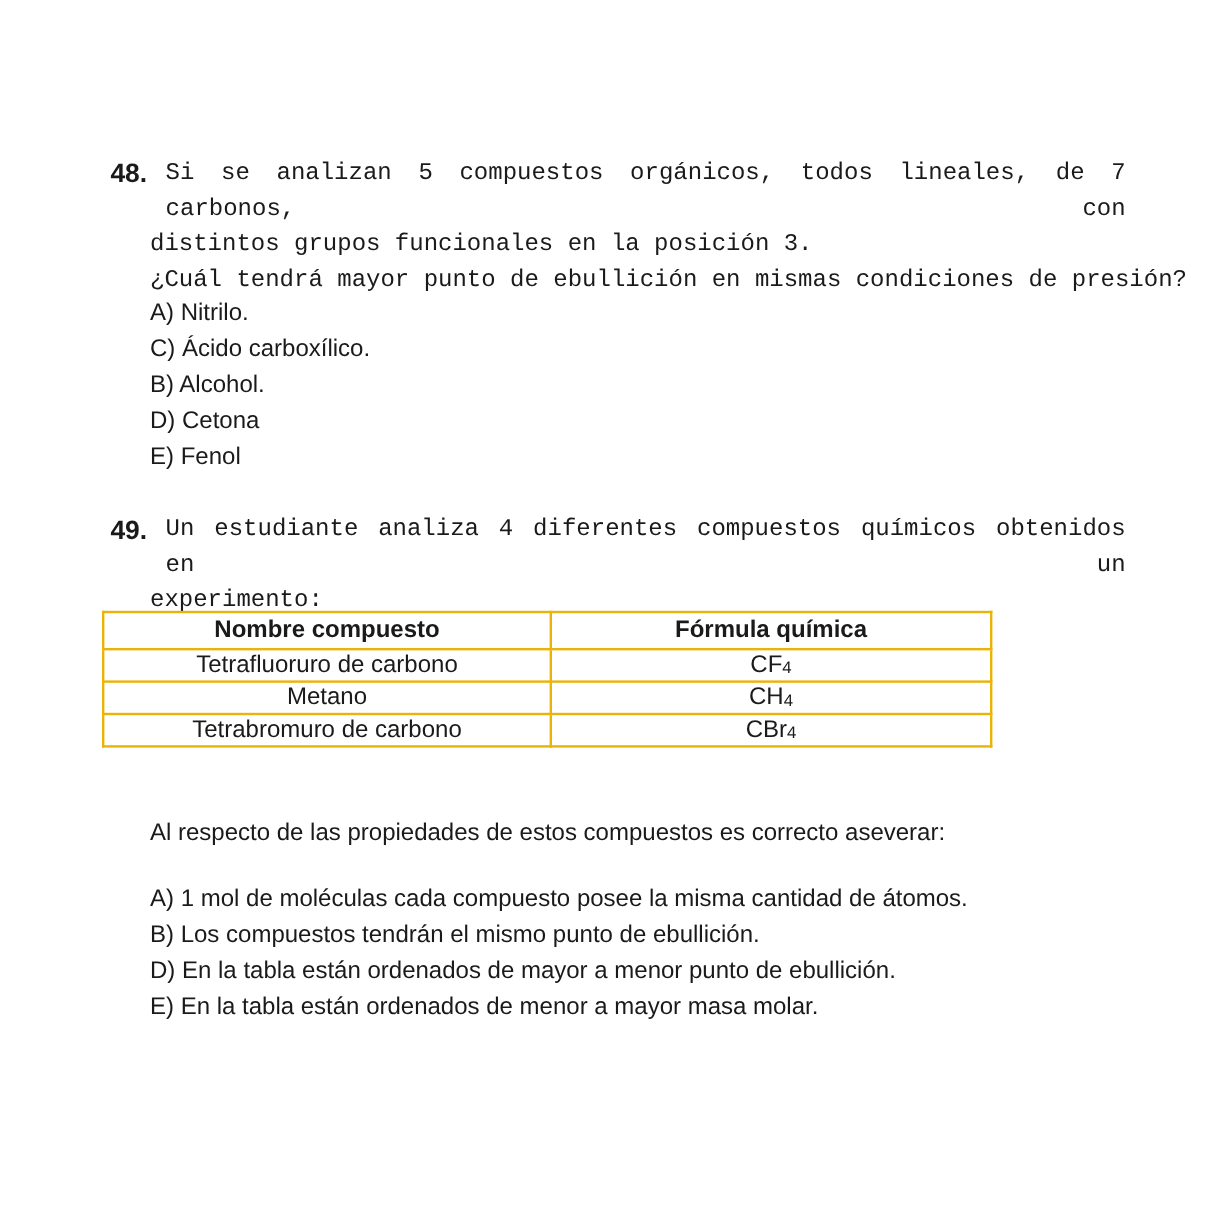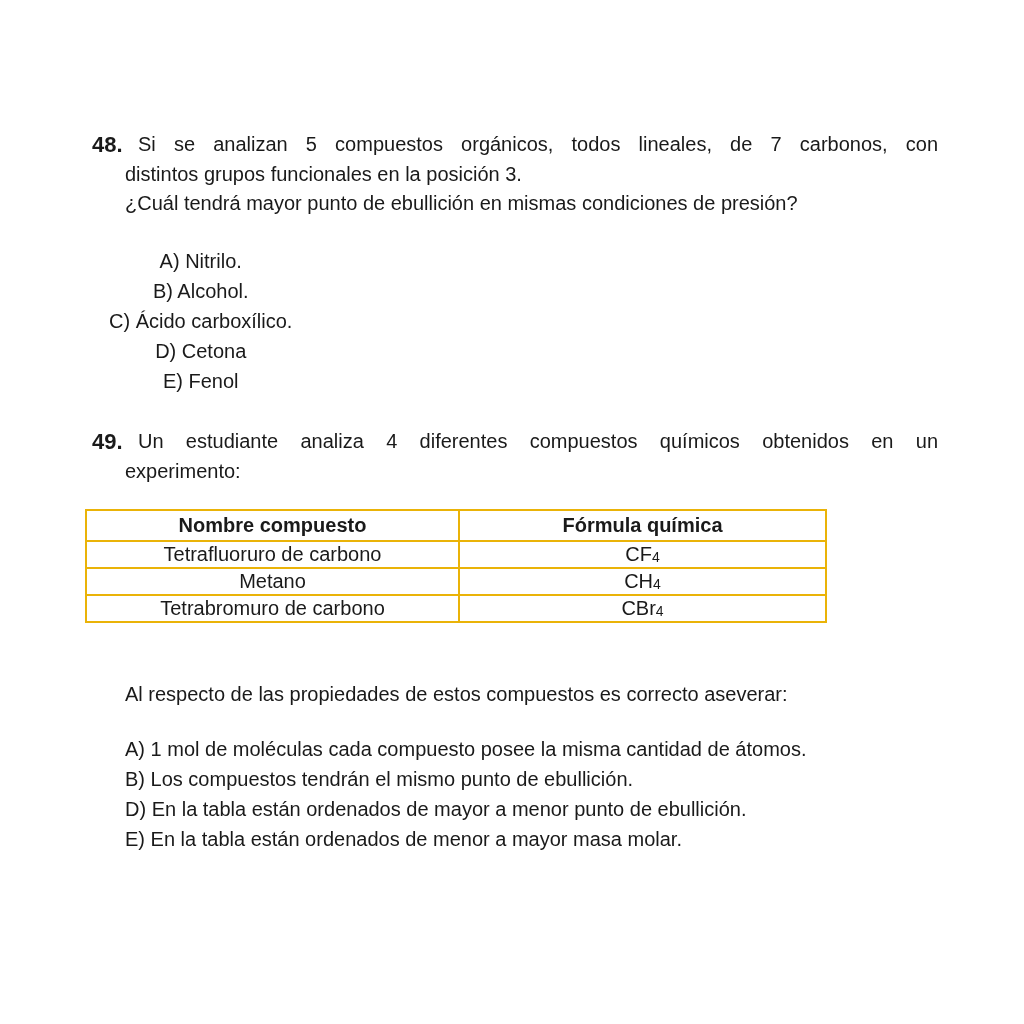--- a/index.html
+++ b/index.html
@@ -21,21 +21,21 @@
   .q-number {
     font-weight: bold;
     font-size: 22px;
     line-height: 29.5px;
     white-space: nowrap;
   }
   .q-lines {
     width: 813px;
     line-height: 29.5px;
   }
-  .q-line { white-space: nowrap; }
+  .q-line { white-space: nowrap; font-family: Liberation Mono, monospace; }
   .q-line.first {
     padding-left: 13px;
     white-space: normal;
     text-align: justify;
     text-align-last: justify;
   }
   .options {
     line-height: 29.9px;
   }
   .option-row { white-space: nowrap; }
@@ -78,24 +78,24 @@
 <div class="page">
 
   <div class="abs q-number" style="left:92px; top:130px;">48.</div>
 
   <div class="abs q-lines" style="left:125px; top:130px;">
     <div class="q-line first">Si se analizan 5 compuestos orgánicos, todos lineales, de 7 carbonos, con</div>
     <div class="q-line">distintos grupos funcionales en la posición 3.</div>
     <div class="q-line">¿Cuál tendrá mayor punto de ebullición en mismas condiciones de presión?</div>
   </div>
 
-  <div class="abs options" style="left:109px; top:247px;text-align:center;">
+  <div class="abs options" style="left:125px; top:247px;">
     <div class="option-row"><span class="opt-letter">A)</span> <span class="opt-text">Nitrilo.</span></div>
+    <div class="option-row"><span class="opt-letter">C)</span> <span class="opt-text">Ácido carboxílico.</span></div>
     <div class="option-row"><span class="opt-letter">B)</span> <span class="opt-text">Alcohol.</span></div>
-    <div class="option-row"><span class="opt-letter">C)</span> <span class="opt-text">Ácido carboxílico.</span></div>
     <div class="option-row"><span class="opt-letter">D)</span> <span class="opt-text">Cetona</span></div>
     <div class="option-row"><span class="opt-letter">E)</span> <span class="opt-text">Fenol</span></div>
   </div>
 
   <div class="abs q-number" style="left:92px; top:427px;">49.</div>
 
   <div class="abs q-lines" style="left:125px; top:427px;">
     <div class="q-line first">Un estudiante analiza 4 diferentes compuestos químicos obtenidos en un</div>
     <div class="q-line">experimento:</div>
   </div>

